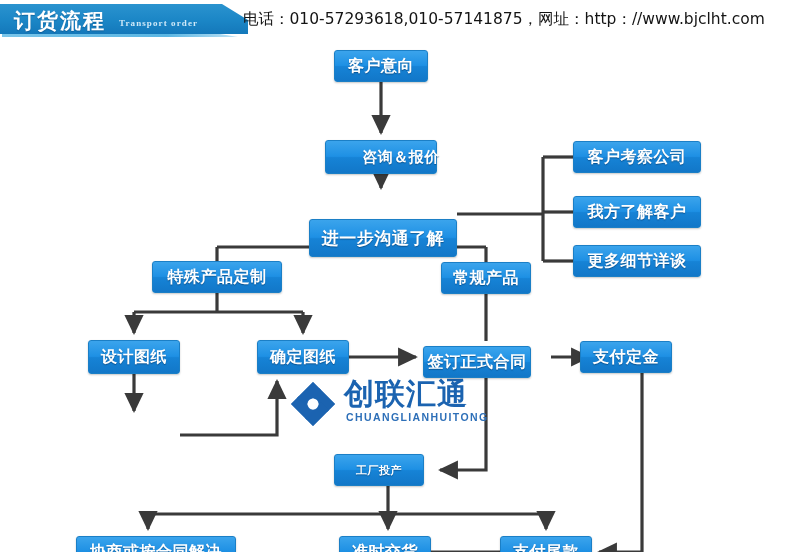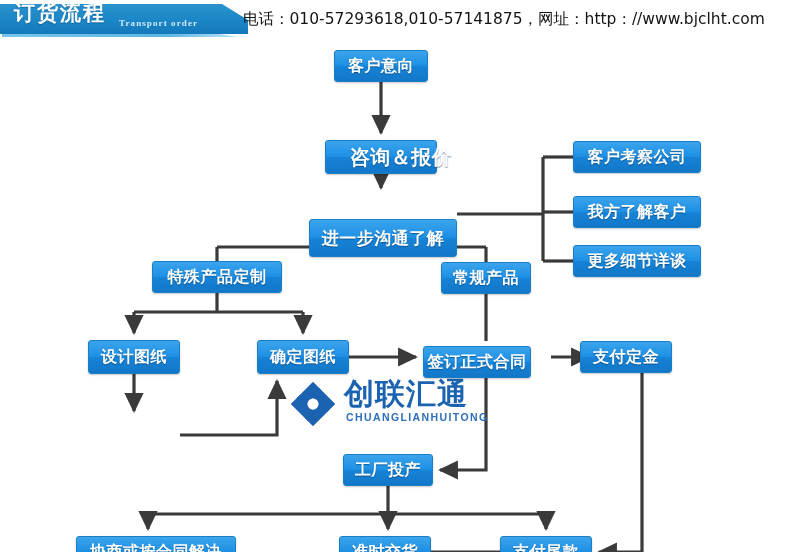--- a/index.html
+++ b/index.html
@@ -28,24 +28,24 @@
     background: linear-gradient(180deg, #2a93cf 0%, #1b86c6 55%, #1478ba 100%);
     clip-path: polygon(0 0, 222px 0, 248px 16px, 248px 30px, 222px 30px, 0 30px);
   }
   .banner-underline {
     position: absolute; left: 2px; top: 34px;
     width: 236px; height: 3px;
     background: linear-gradient(90deg, #79c5ea 0%, #5ab6e3 70%, #bfe2f5 100%);
     clip-path: polygon(0 0, 218px 0, 236px 3px, 0 3px);
   }
   .banner-title {
-    position: absolute; left: 14px; top: 1px;
+    position: absolute; left: 14px; top: 7px;
     font-size: 21px; font-weight: bold; color: #ffffff;
     letter-spacing: 2px;
-    font-family: Liberation Mono, monospace;
+    font-family: Liberation Sans, sans-serif;
     text-shadow: 0 1px 1px rgba(0,60,110,.45);
     line-height: 28px;
   }
   .banner-sub {
     position: absolute; left: 119px; top: 17px;
     font-size: 9px; font-weight: bold; color: #cfe9f8;
     letter-spacing: 1.1px;
     font-family: "Liberation Serif", "DejaVu Serif", serif;
     line-height: 12px;
   }
@@ -164,32 +164,32 @@
         <path d="M642,333 L642,512 L599,512" marker-end="url(#ah)"></path>
 
         <path d="M385,528 L385,512"></path>
       </g>
       <g fill="none" stroke="#3a3a3a" stroke-width="3.2">
         <path d="M385,528 L385,556"></path>
       </g>
     </svg>
 
     <div class="node" style="left: 334px; top: 10px; width: 94px; height: 32px; font-size: 16px;">客户意向</div>
-    <div class="node" style="left: 325px; top: 100px; width: 112px; height: 34px; font-size: 20px; padding-left: 40px;">咨询＆报价</div>
+    <div class="node" style="left: 325px; top: 100px; width: 112px; height: 34px; font-size: 15px; padding-left: 40px;">咨询＆报价</div>
     <div class="node" style="left: 309px; top: 155px; width: 148px; height: 38px; font-size: 17px; margin-top: 24px;">进一步沟通了解</div>
     <div class="node" style="left: 573px; top: 101px; width: 128px; height: 32px; font-size: 16px;">客户考察公司</div>
     <div class="node" style="left: 573px; top: 156px; width: 128px; height: 32px; font-size: 16px;">我方了解客户</div>
     <div class="node" style="left: 573px; top: 205px; width: 128px; height: 32px; font-size: 16px;">更多细节详谈</div>
     <div class="node" style="left: 152px; top: 221px; width: 130px; height: 32px; font-size: 16px; text-align: right;">特殊产品定制</div>
     <div class="node" style="left: 441px; top: 222px; width: 90px; height: 32px; font-size: 16px;">常规产品</div>
     <div class="node" style="left: 88px; top: 300px; width: 92px; height: 34px; font-size: 16px;">设计图纸</div>
     <div class="node" style="left: 257px; top: 300px; width: 92px; height: 34px; font-size: 16px;">确定图纸</div>
     <div class="node" style="left: 423px; top: 306px; width: 108px; height: 32px; font-size: 16px; text-align: right;">签订正式合同</div>
     <div class="node" style="left: 580px; top: 301px; width: 92px; height: 32px; font-size: 16px;">支付定金</div>
-    <div class="node" style="left: 343px; top: 414px; width: 90px; height: 32px; font-size: 16px;">工厂投产</div>
+    <div class="node" style="left: 334px; top: 414px; width: 90px; height: 32px; font-size: 11px;">工厂投产</div>
     <div class="node" style="left: 76px; top: 496px; width: 160px; height: 32px; font-size: 16px;">协商或按合同解决</div>
     <div class="node" style="left: 339px; top: 496px; width: 92px; height: 32px; font-size: 16px;">准时交货</div>
     <div class="node" style="left: 500px; top: 496px; width: 92px; height: 32px; font-size: 16px;">支付尾款</div>
 
     <div id="watermark">
       <svg width="50" height="50" viewBox="0 0 100 100" style="position:absolute;left:0;top:2px;">
         <g fill="#1b63b0">
           <path d="M50 6 L94 50 L78 66 L50 38 L34 54 L18 38 Z"></path>
           <path d="M94 50 L50 94 L34 78 L62 50 L46 34 L62 18 Z" opacity="0.96"></path>
           <path d="M50 94 L6 50 L22 34 L50 62 L66 46 L82 62 Z" opacity="0.92"></path>

